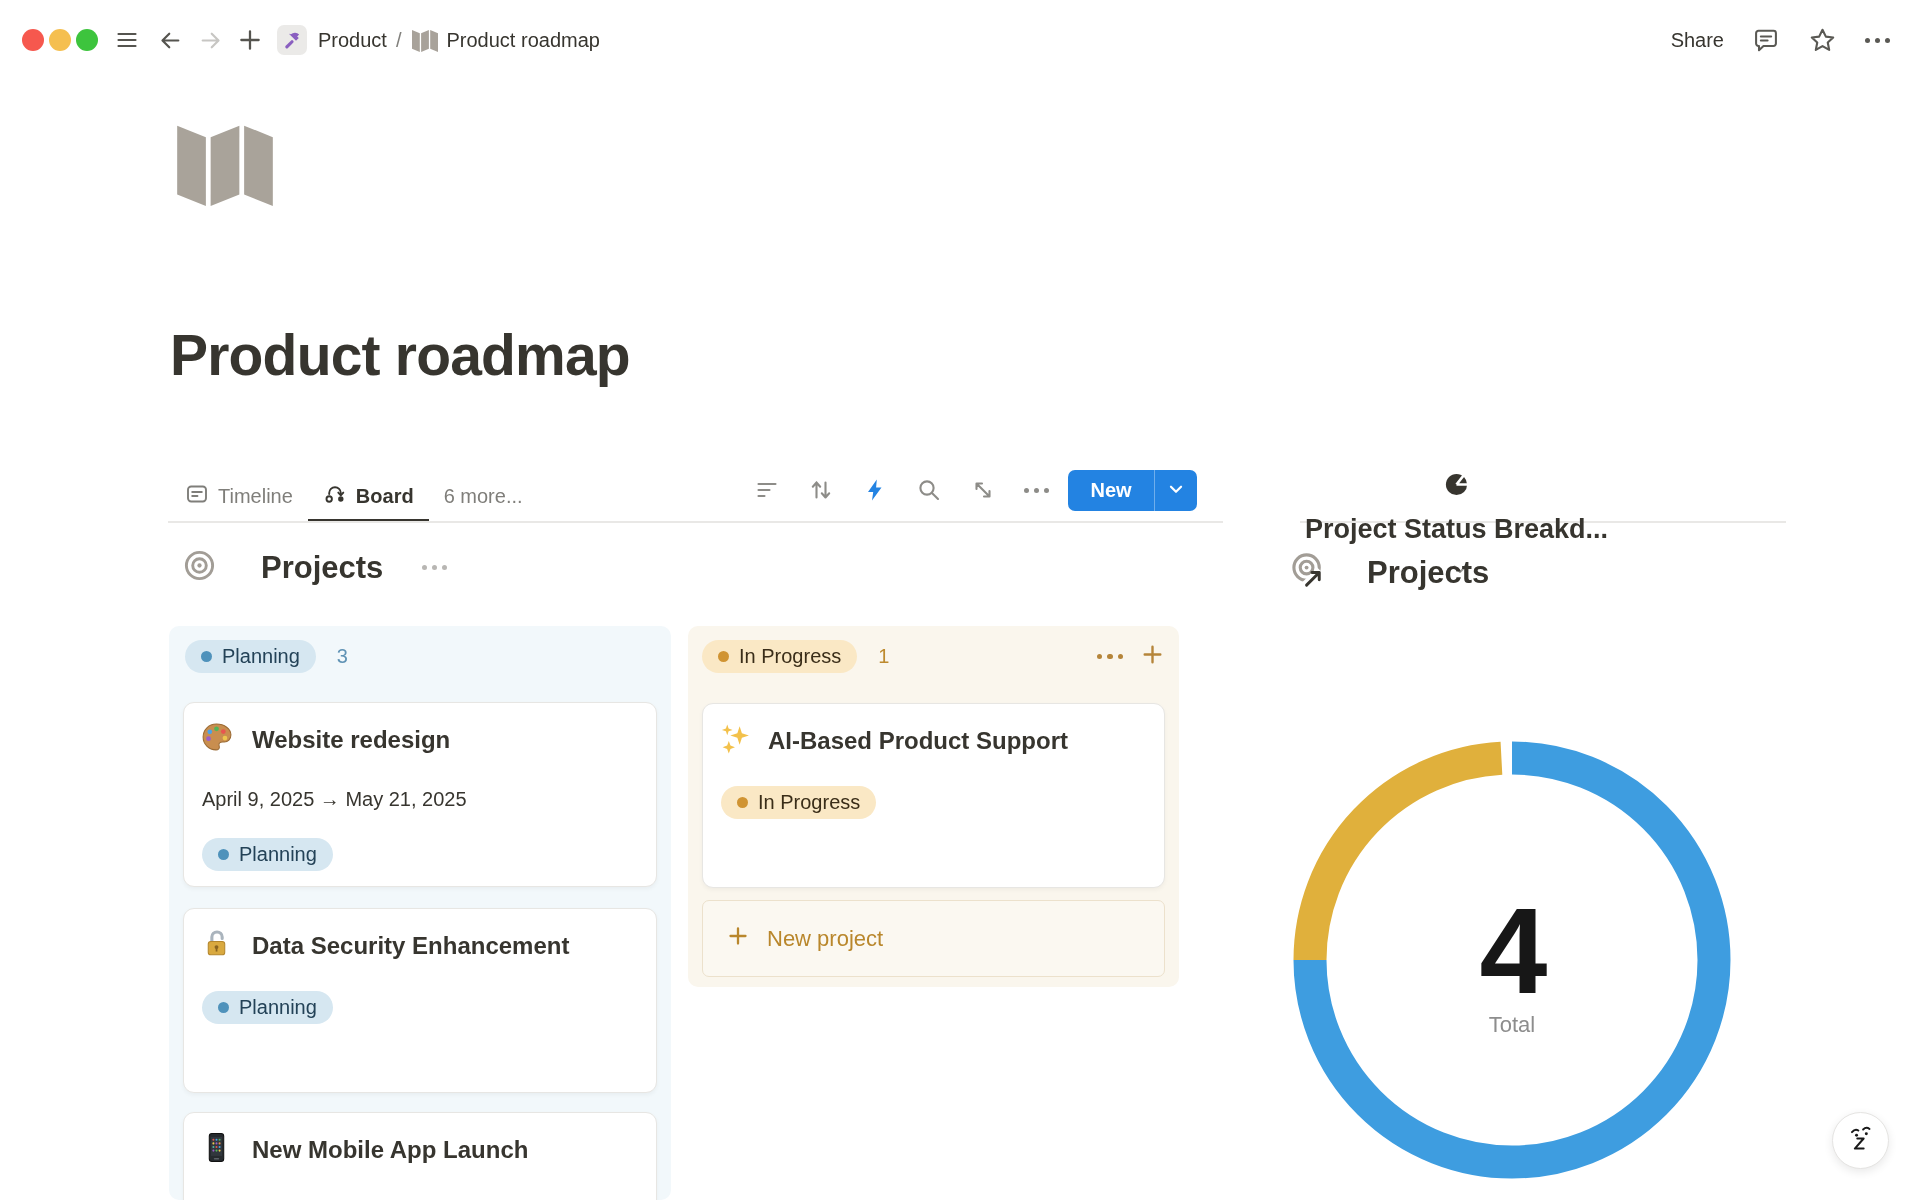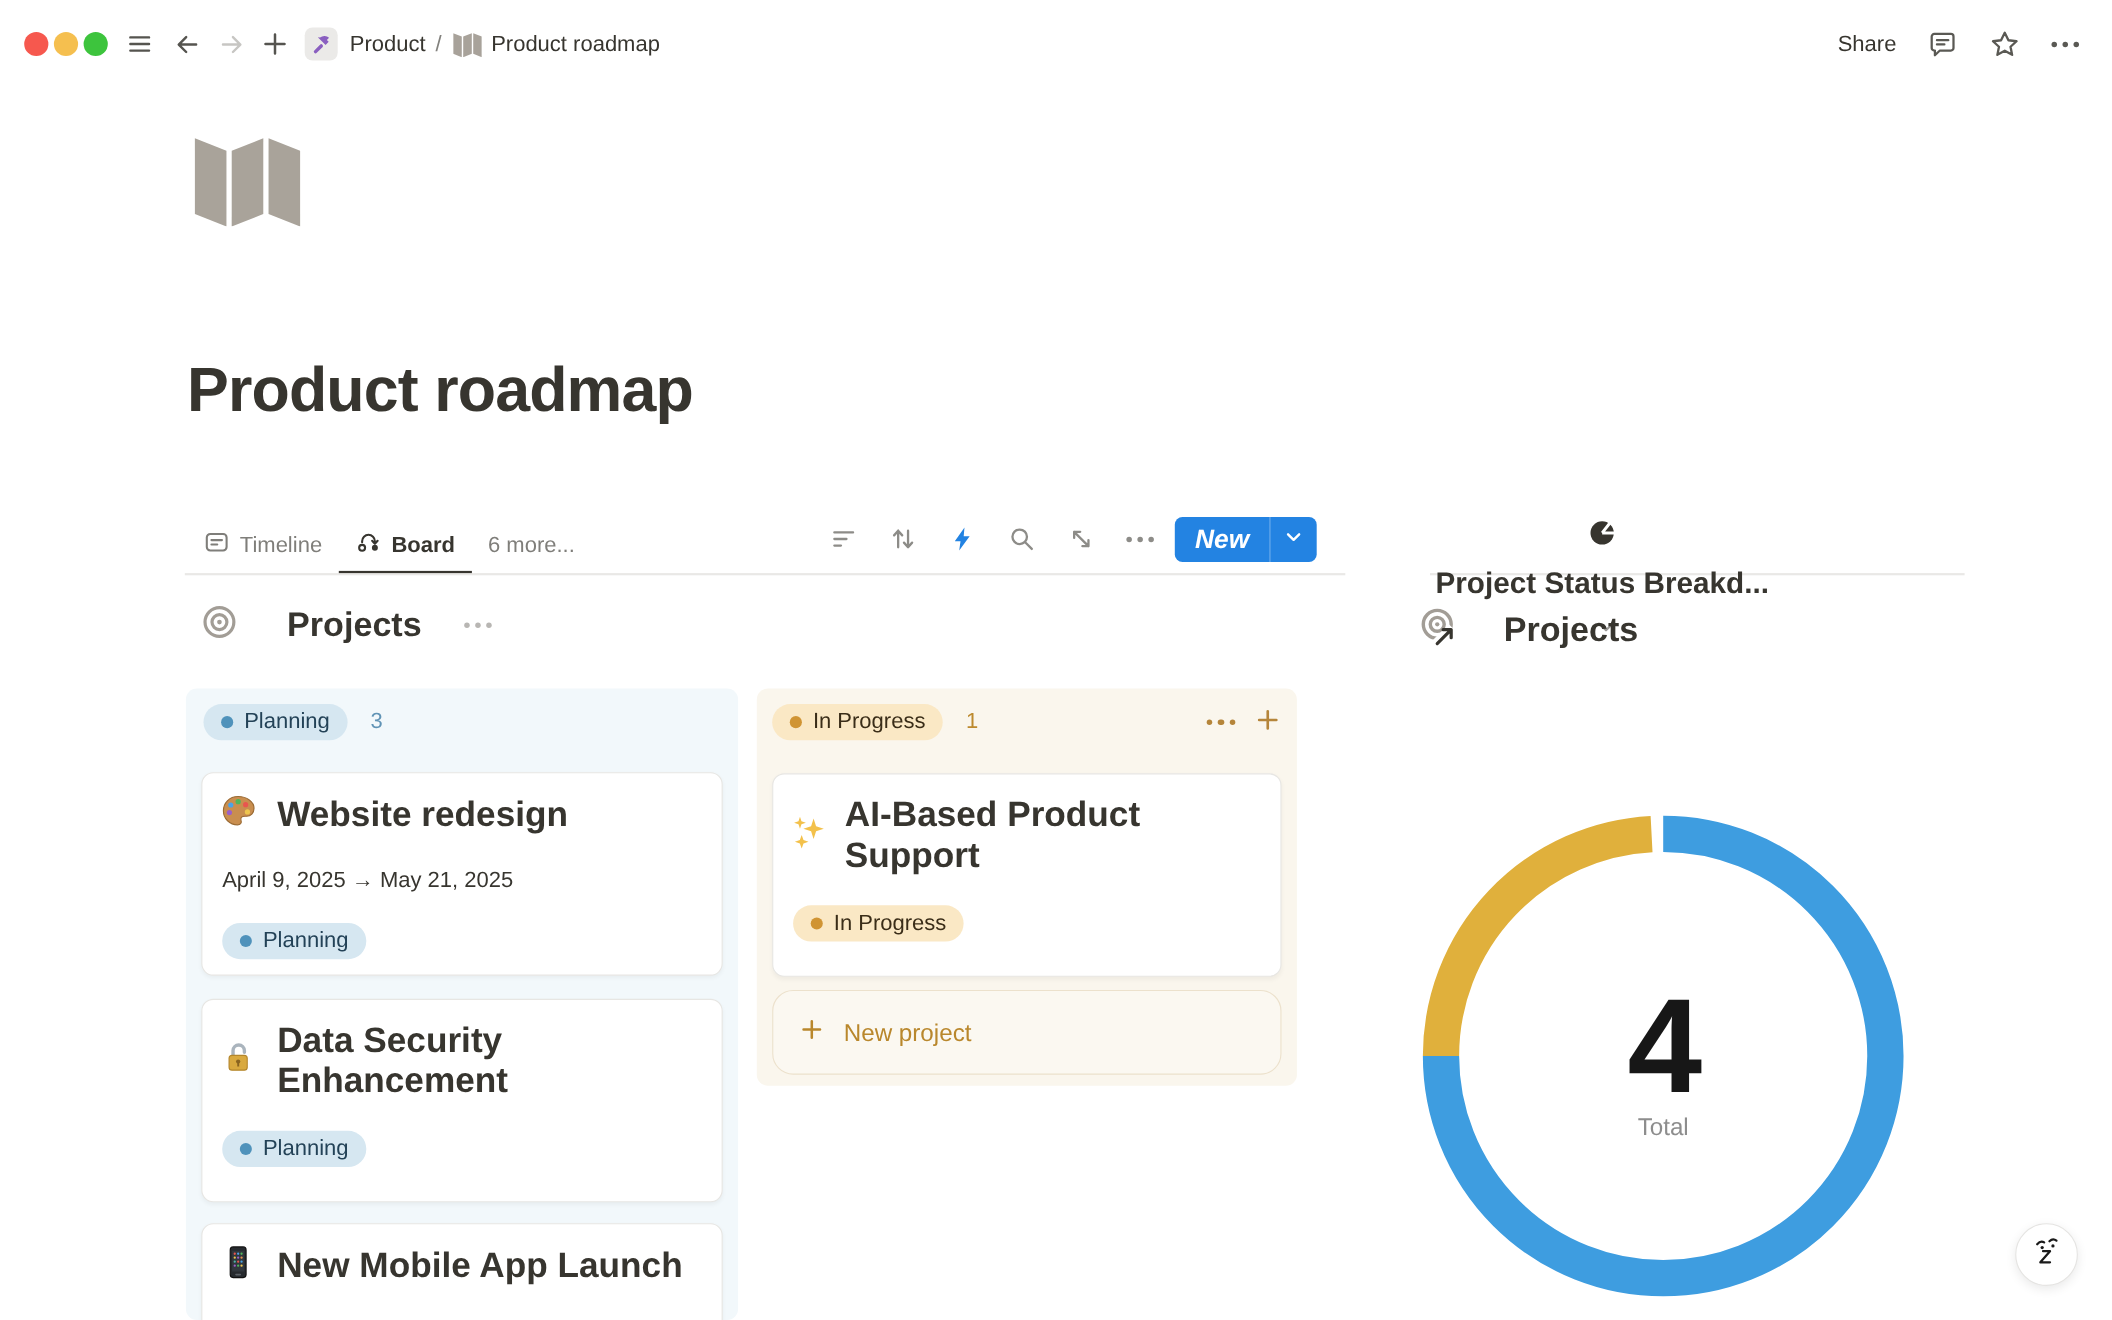--- a/index.html
+++ b/index.html
@@ -39,21 +39,21 @@
   .divider { position:absolute; height:1.5px; background:#e9e8e6; }
   .div-left { left:168px; top:521px; width:1055px; }
   .div-right { left:1300px; top:521px; width:486px; }
   .toolbar { position:absolute; left:754px; top:477px; display:flex; gap:28px; align-items:center; }
   .tool { width:26px; height:26px; cursor:pointer; }
   .dots3 { display:flex; gap:5px; align-items:center; height:26px; cursor:pointer; }
   .dots3 i { display:block; width:5px; height:5px; border-radius:50%; background:#8d8c88; }
   .new-btn { position:absolute; left:1068px; top:470px; width:129px; height:41px; border-radius:7px;
     background:#2383e2; display:flex; align-items:stretch; cursor:pointer; color:#fff; }
   .new-main { width:86px; display:flex; align-items:center; justify-content:center;
-    font-size:24px; font-weight:700;font-style:italic; }
+    font-size:20px; font-weight:700; }
   .new-split { width:43px; border-left:1px solid rgba(255,255,255,.35);
     display:flex; align-items:center; justify-content:center; }
   
   .board-head { position:absolute; left:183px; top:549px; display:flex; align-items:center; gap:17px; }
   .section-title { font-size:31px; font-weight:700; color:#37352f;margin-left:28px; }
   .head-dots { display:flex; gap:5px; margin-left:22px; cursor:pointer; }
   .head-dots i { display:block; width:5px; height:5px; border-radius:50%; background:#b8b6b3; }
   .col { position:absolute; border-radius:10px; }
   .col1 { left:169px; top:626px; width:502px; height:574px; background:#f2f8fb; }
   .col2 { left:688px; top:626px; width:491px; height:361px; background:#faf6ed; }
@@ -70,25 +70,25 @@
   .count { font-size:20px; margin-left:21px; }
   .count.blue { color:#6093b5; }
   .count.gold { color:#bd8a2e; }
   .col-actions { margin-left:auto; display:flex; align-items:center; gap:17px; }
   .gold-dots { display:flex; gap:5px; cursor:pointer; }
   .gold-dots i { display:block; width:5.5px; height:5.5px; border-radius:50%; background:#b5853a; }
   .card { position:absolute; width:474px; height:185px; background:#fff; border:1px solid #e7e6e3;
     border-radius:11px; box-shadow:0 2px 4px rgba(15,15,15,.045); padding:18px 16px; cursor:pointer; }
   .card-ai { width:463px; }
   .card-row { display:flex; align-items:center; gap:19px; }
-  .card-title { font-size:32px; font-weight:700; color:#37352f; }
+  .card-title { font-size:24px; font-weight:700; color:#37352f; }
   .card-date { margin-top:30px; margin-left:2px; font-size:20px; color:#37352f; }
   .card-pill-row { margin-top:27px; margin-left:2px; }
   .new-project { position:absolute; left:702px; top:900px; width:463px; height:77px;
-    background:#fbf8f1; border:1.4px solid #ece1cc; border-radius:19px; display:flex;
+    background:#fbf8f1; border:1.4px solid #ece1cc; border-radius:7px; display:flex;
     align-items:center; padding-left:23px; gap:17px; cursor:pointer; }
   .new-project span { font-size:22px; color:#b9872c; font-weight:500; }
   
   .side-head { position:absolute; left:1305px; top:471px; display:flex; align-items:center; gap:12px; cursor:pointer;flex-direction:column; }
   .side-head-title { font-size:27px; font-weight:700; color:#37352f; white-space:nowrap; }
   .side-sub { position:absolute; left:1290px; top:551px; display:flex; align-items:center; gap:10px; cursor:pointer; }
   #donut-svg { position:absolute; left:1292px; top:740px; }
   .donut-value { position:absolute; left:1362px; top:890px; width:300px; text-align:center;
     font-size:122px; font-weight:600; color:#171717; letter-spacing:-3px; line-height:1; }
   .donut-label { position:absolute; left:1362px; top:1012px; width:300px; text-align:center;

